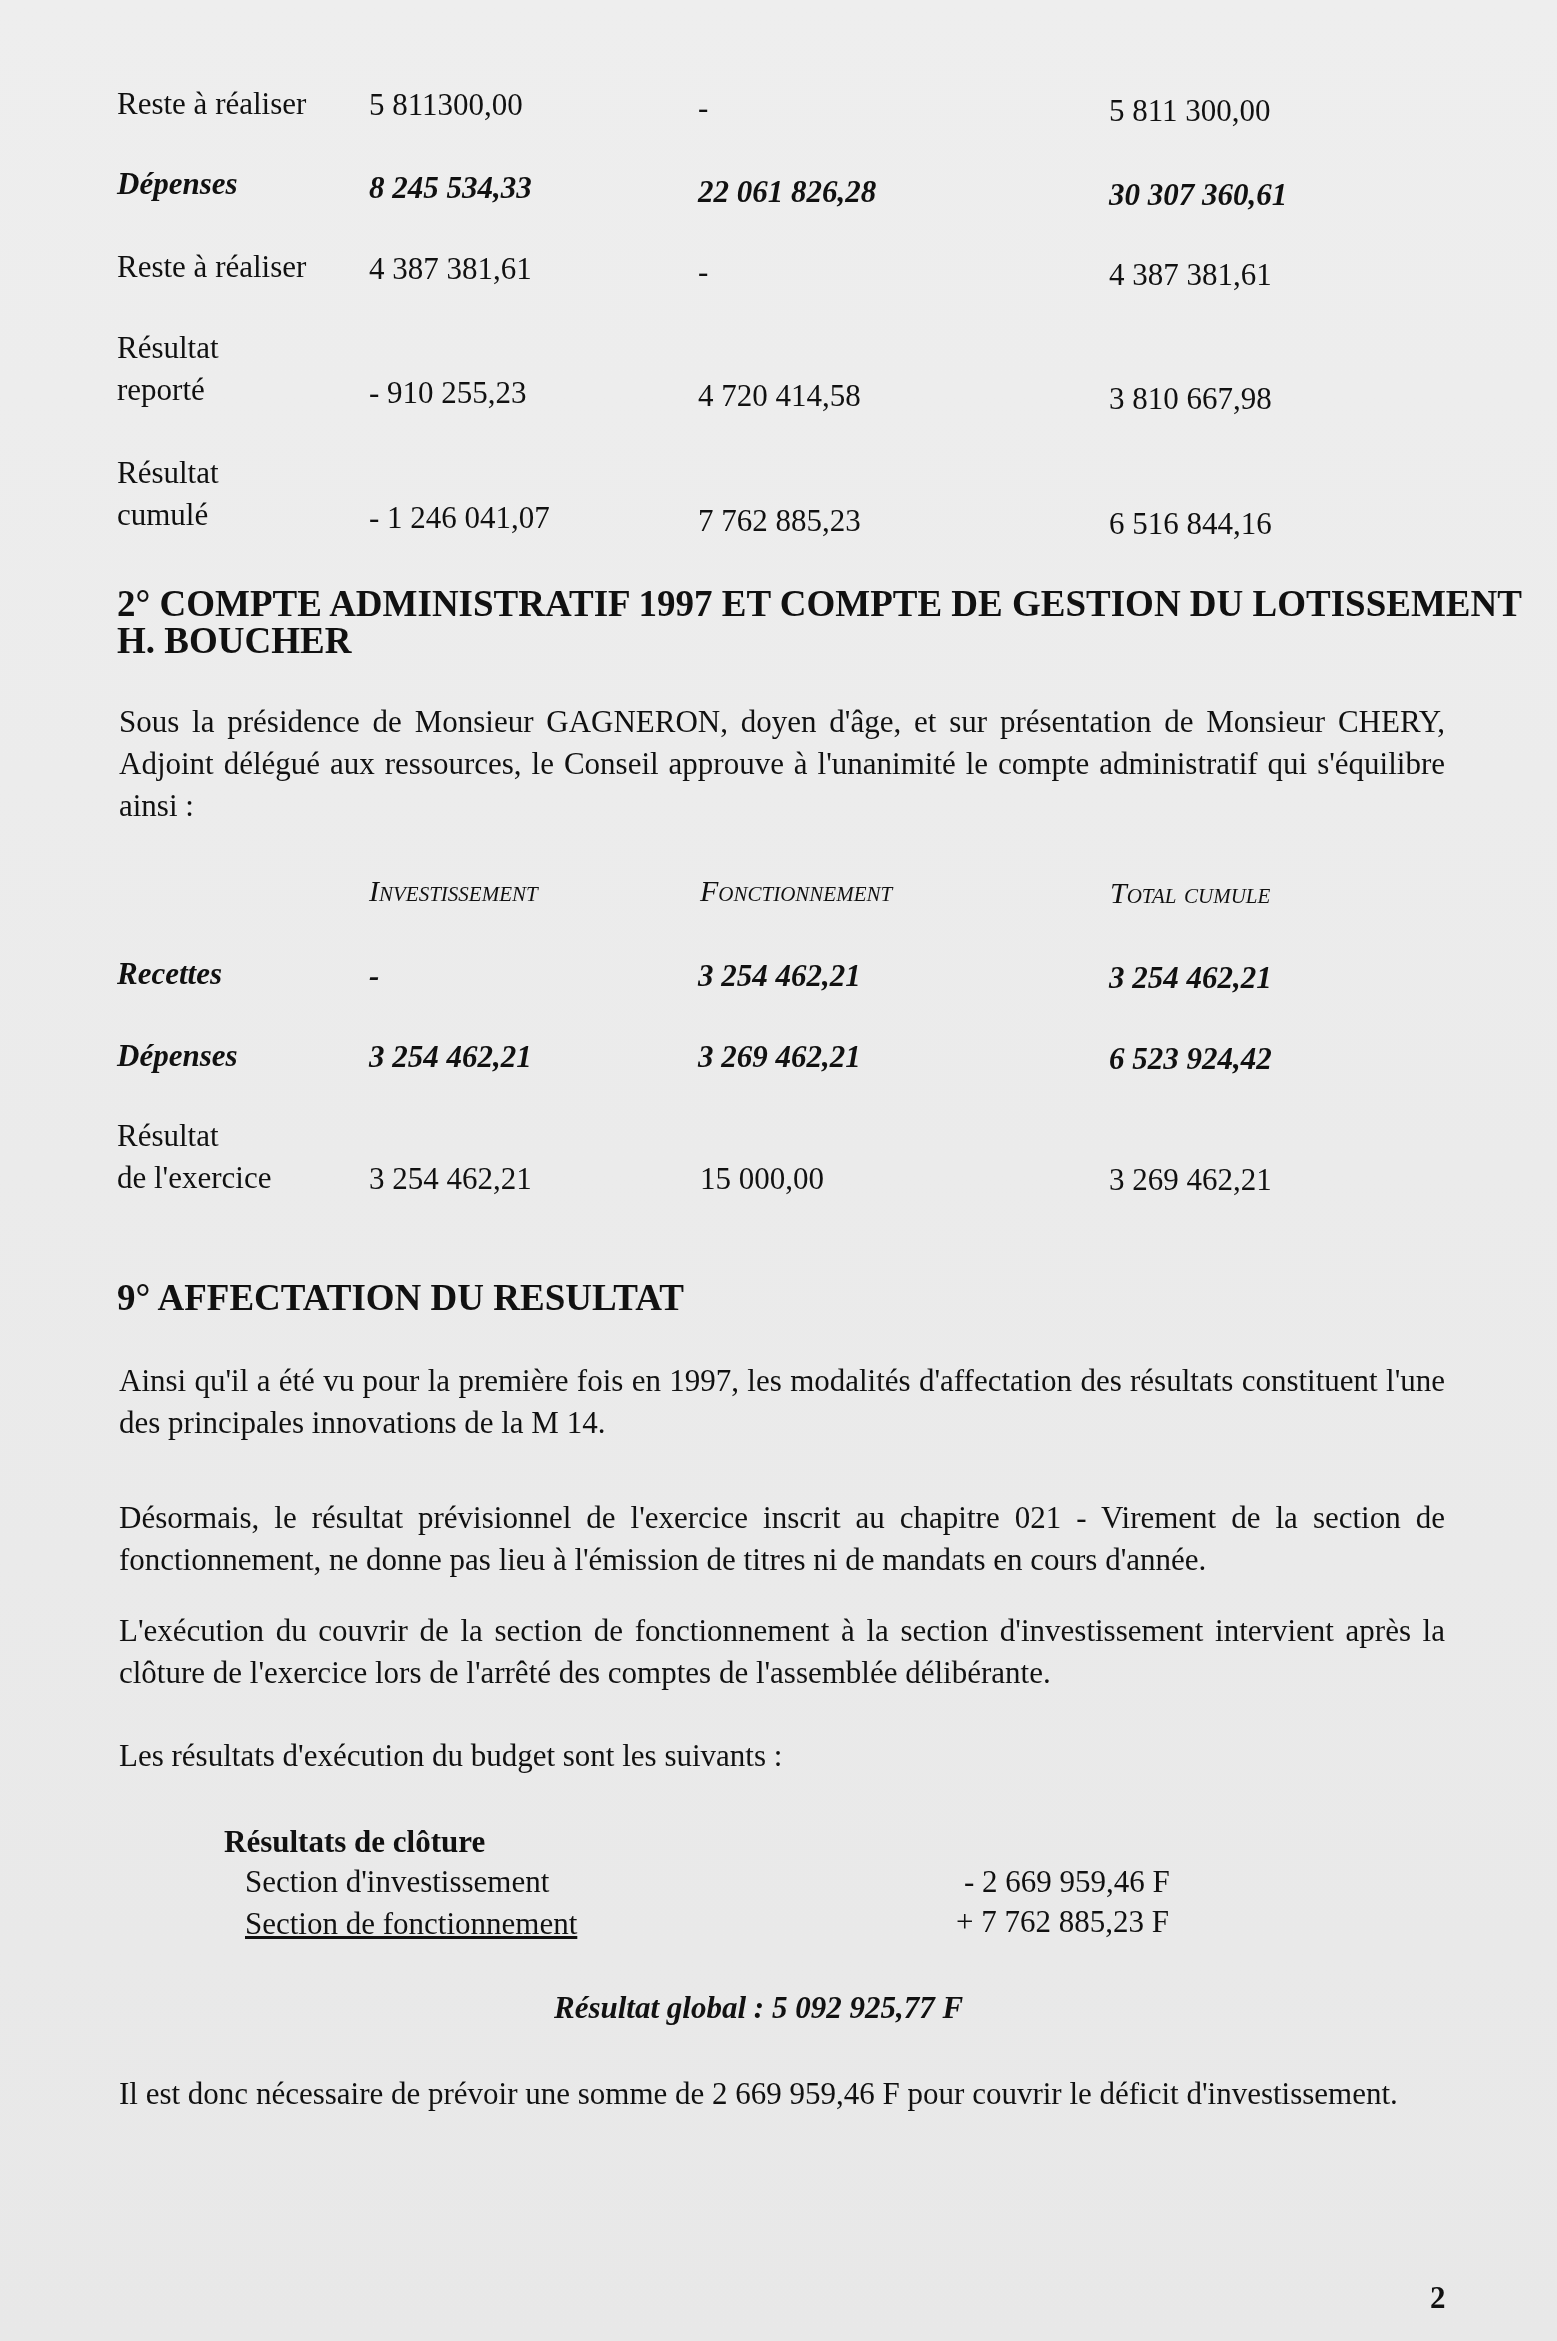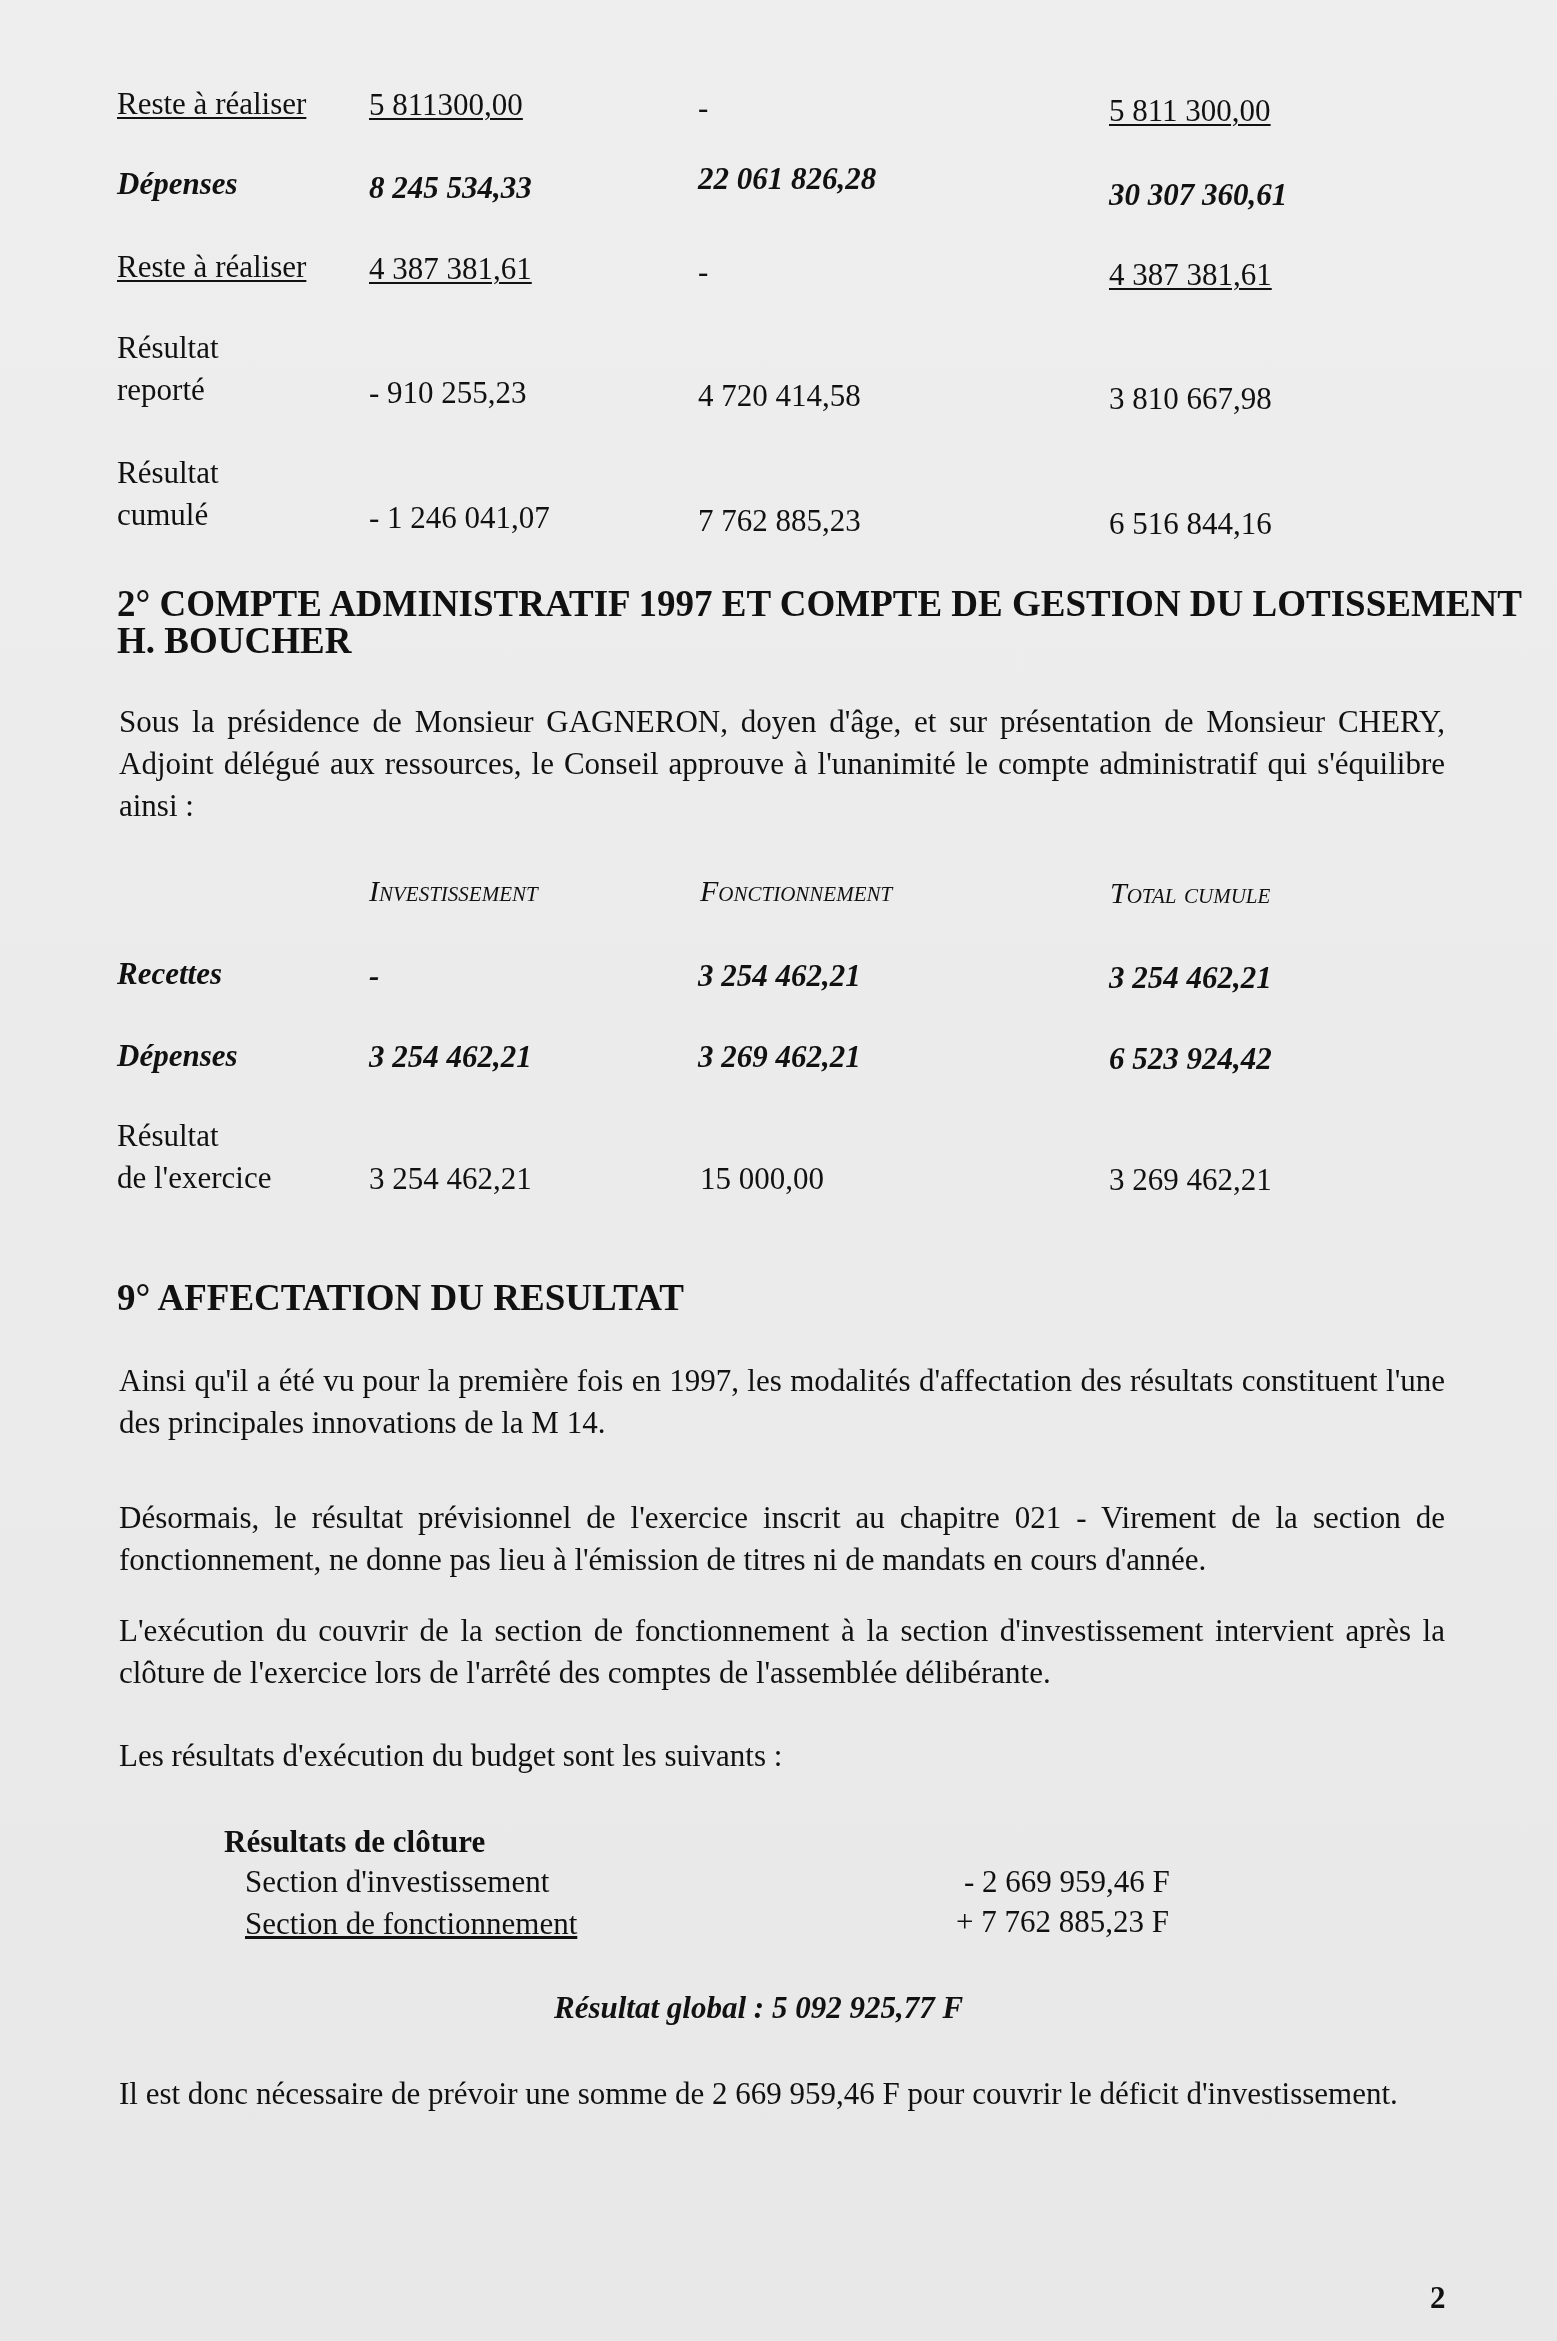--- a/index.html
+++ b/index.html
@@ -11,21 +11,21 @@
       position: relative;
       overflow: hidden;
     }
     .page {
       position: absolute; left: 0; top: 0; width: 1557px; height: 2341px;
       background: linear-gradient(180deg, #eeeeee 0%, #ebebeb 50%, #e8e8e8 100%);
     }
     .abs { position: absolute; white-space: nowrap; }
     .txt { font-size: 31px; line-height: 36px; }
     .bi { font-weight: bold; font-style: italic; }
-    .u { text-decoration: underline; text-decoration-thickness: 2px; text-underline-offset: 3px; }
+    .u { text-decoration-thickness: 2px; text-underline-offset: 3px; }
     .sc { font-style: italic; font-variant: small-caps; font-size: 30px; }
     .heading { font-size: 37px; font-weight: bold; line-height: 40px; }
     .para {
       position: absolute; left: 119px; width: 1326px;
       font-size: 31px; line-height: 42px; text-align: justify;
     }
     .para.last-left { text-align-last: left; }
     .bold { font-weight: bold; }
   </style>
 </head>
@@ -38,21 +38,21 @@
     <div>
       <span class="abs txt u" style="left:117px; top:86px;">Reste à réaliser</span>
       <span class="abs txt u" style="left:369px; top:87px;">5 811300,00</span>
       <span class="abs txt" style="left:698px; top:90px;">-</span>
       <span class="abs txt u" style="left:1109px; top:93px;">5 811 300,00</span>
     </div>
 
     <div>
       <span class="abs txt bi" style="left:117px; top:166px;">Dépenses</span>
       <span class="abs txt bi" style="left:369px; top:170px;">8 245 534,33</span>
-      <span class="abs txt bi" style="left:698px; top:161px;">22 061 826,28</span>
+      <span class="abs txt bi" style="left:698px; top:174px;">22 061 826,28</span>
       <span class="abs txt bi" style="left:1109px; top:177px;">30 307 360,61</span>
     </div>
 
     <div>
       <span class="abs txt u" style="left:117px; top:249px;">Reste à réaliser</span>
       <span class="abs txt u" style="left:369px; top:251px;">4 387 381,61</span>
       <span class="abs txt" style="left:698px; top:254px;">-</span>
       <span class="abs txt u" style="left:1109px; top:257px;">4 387 381,61</span>
     </div>
 

